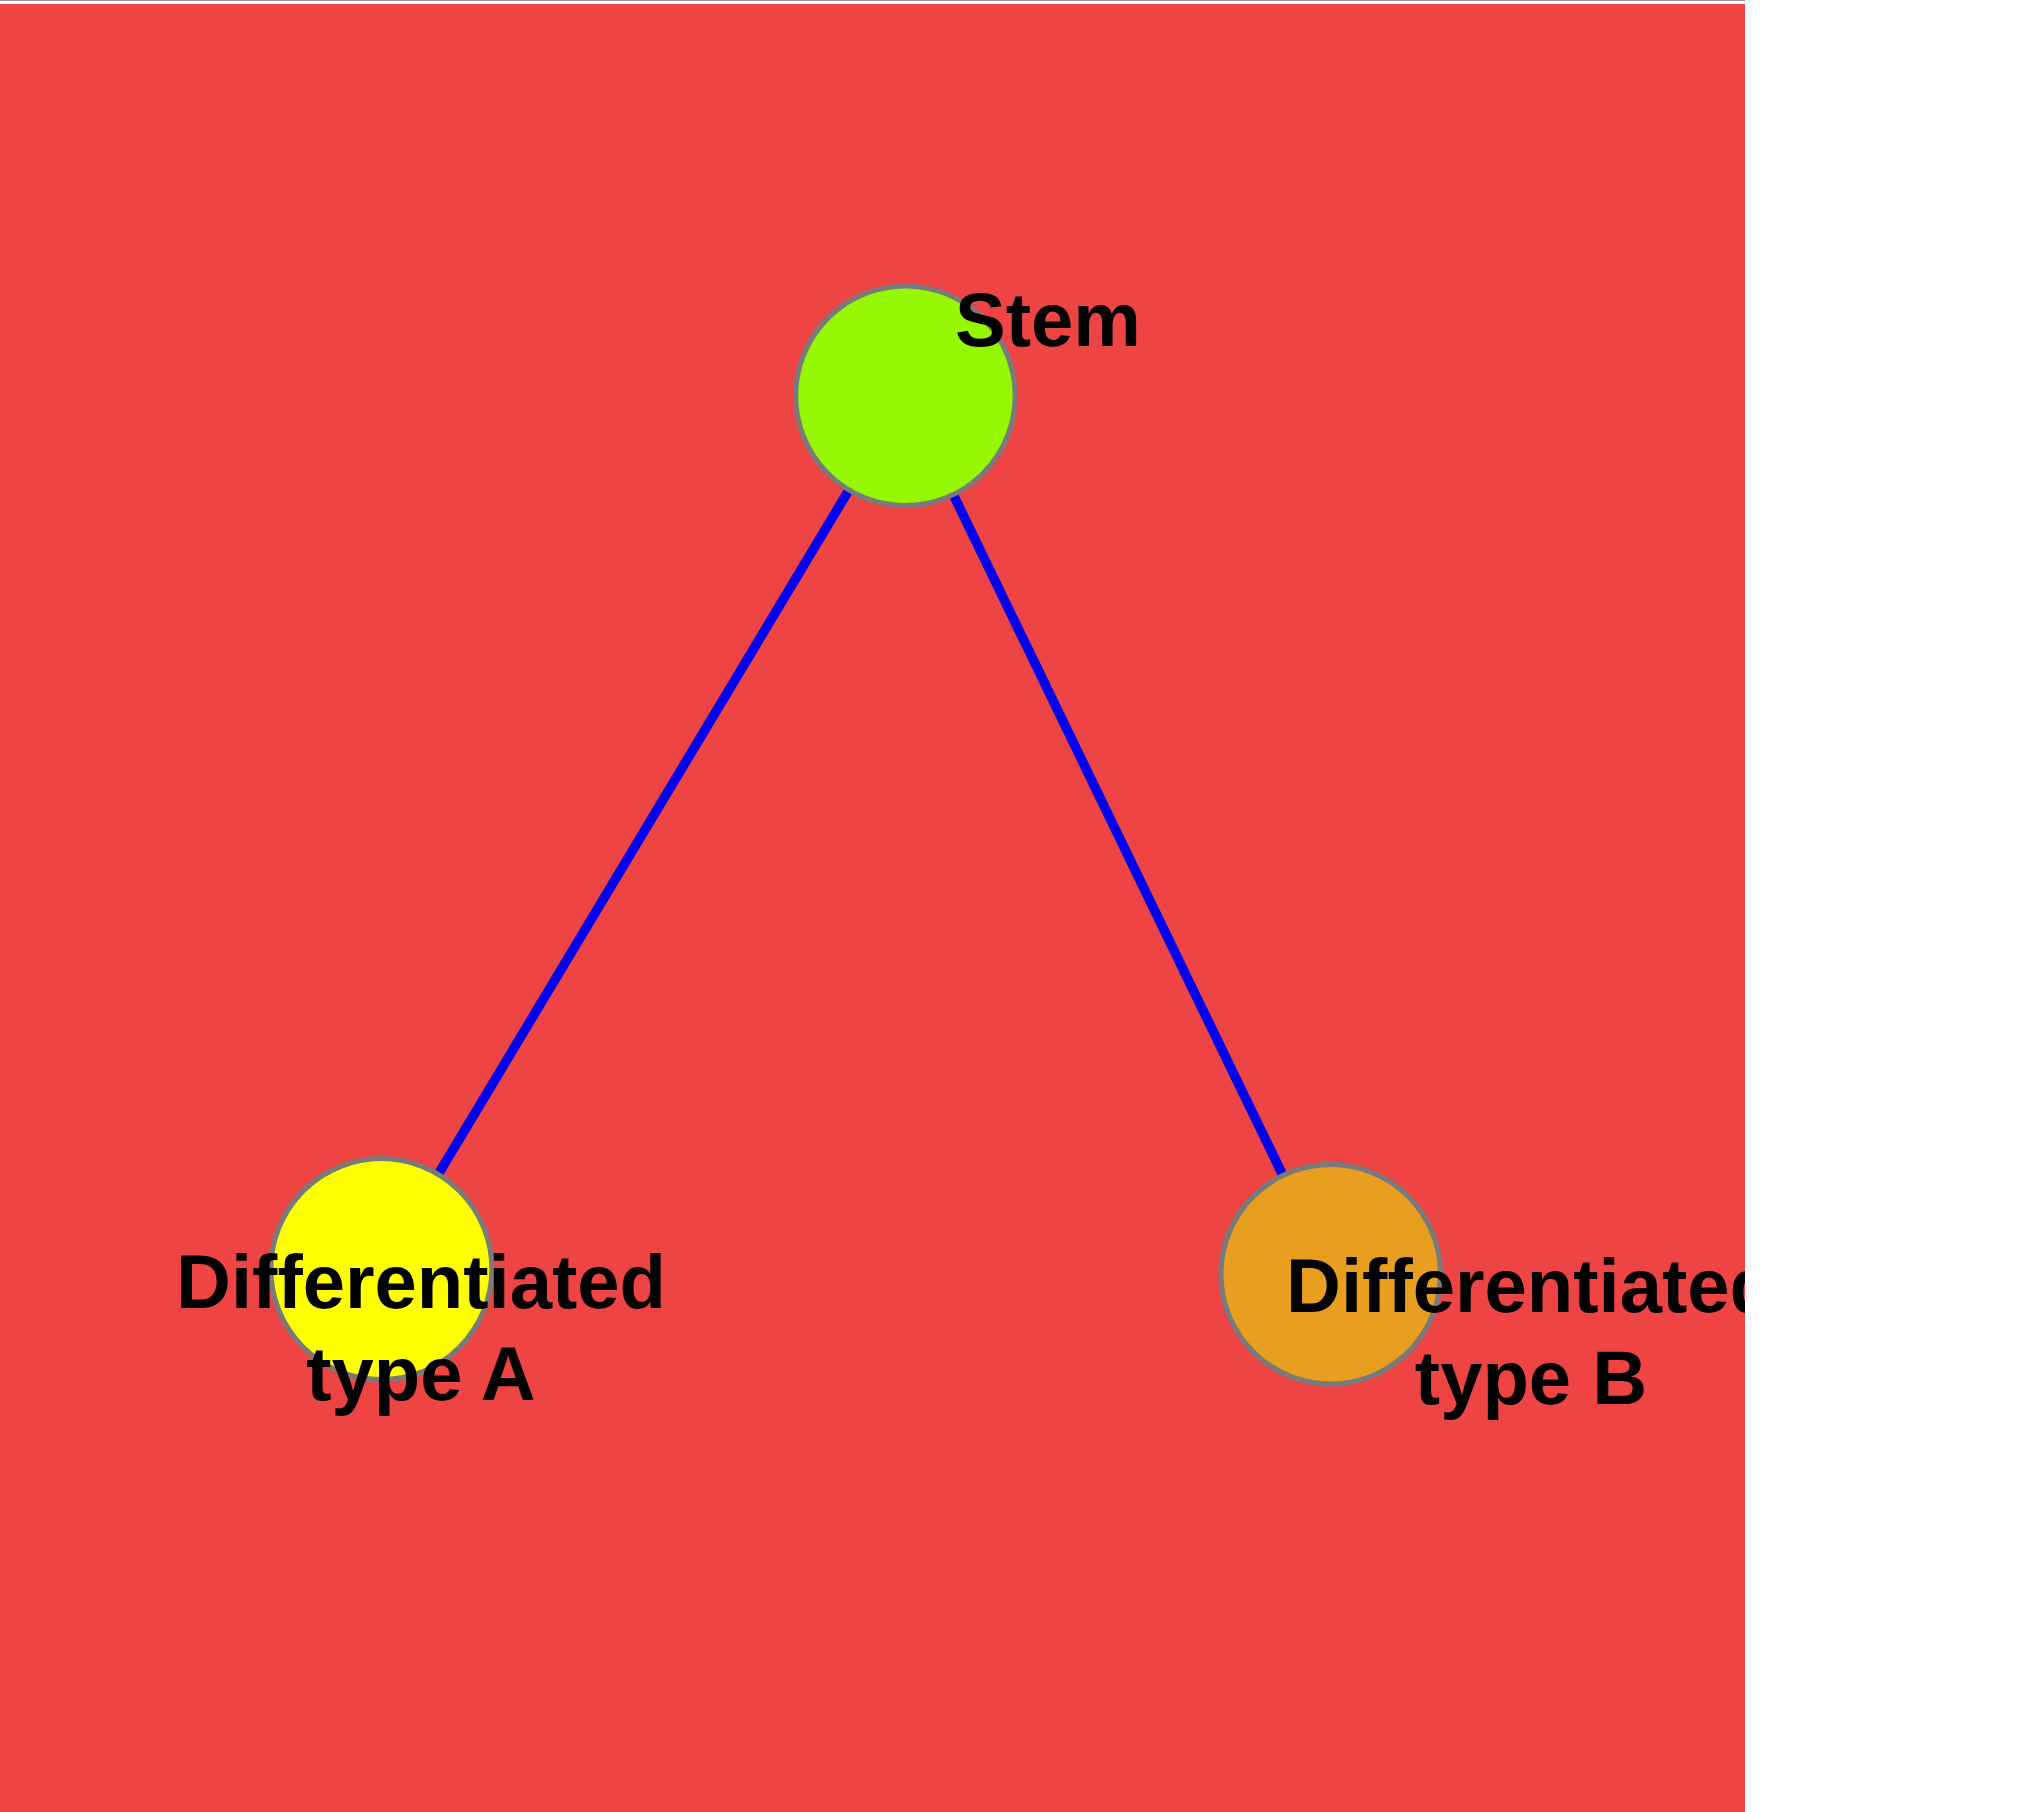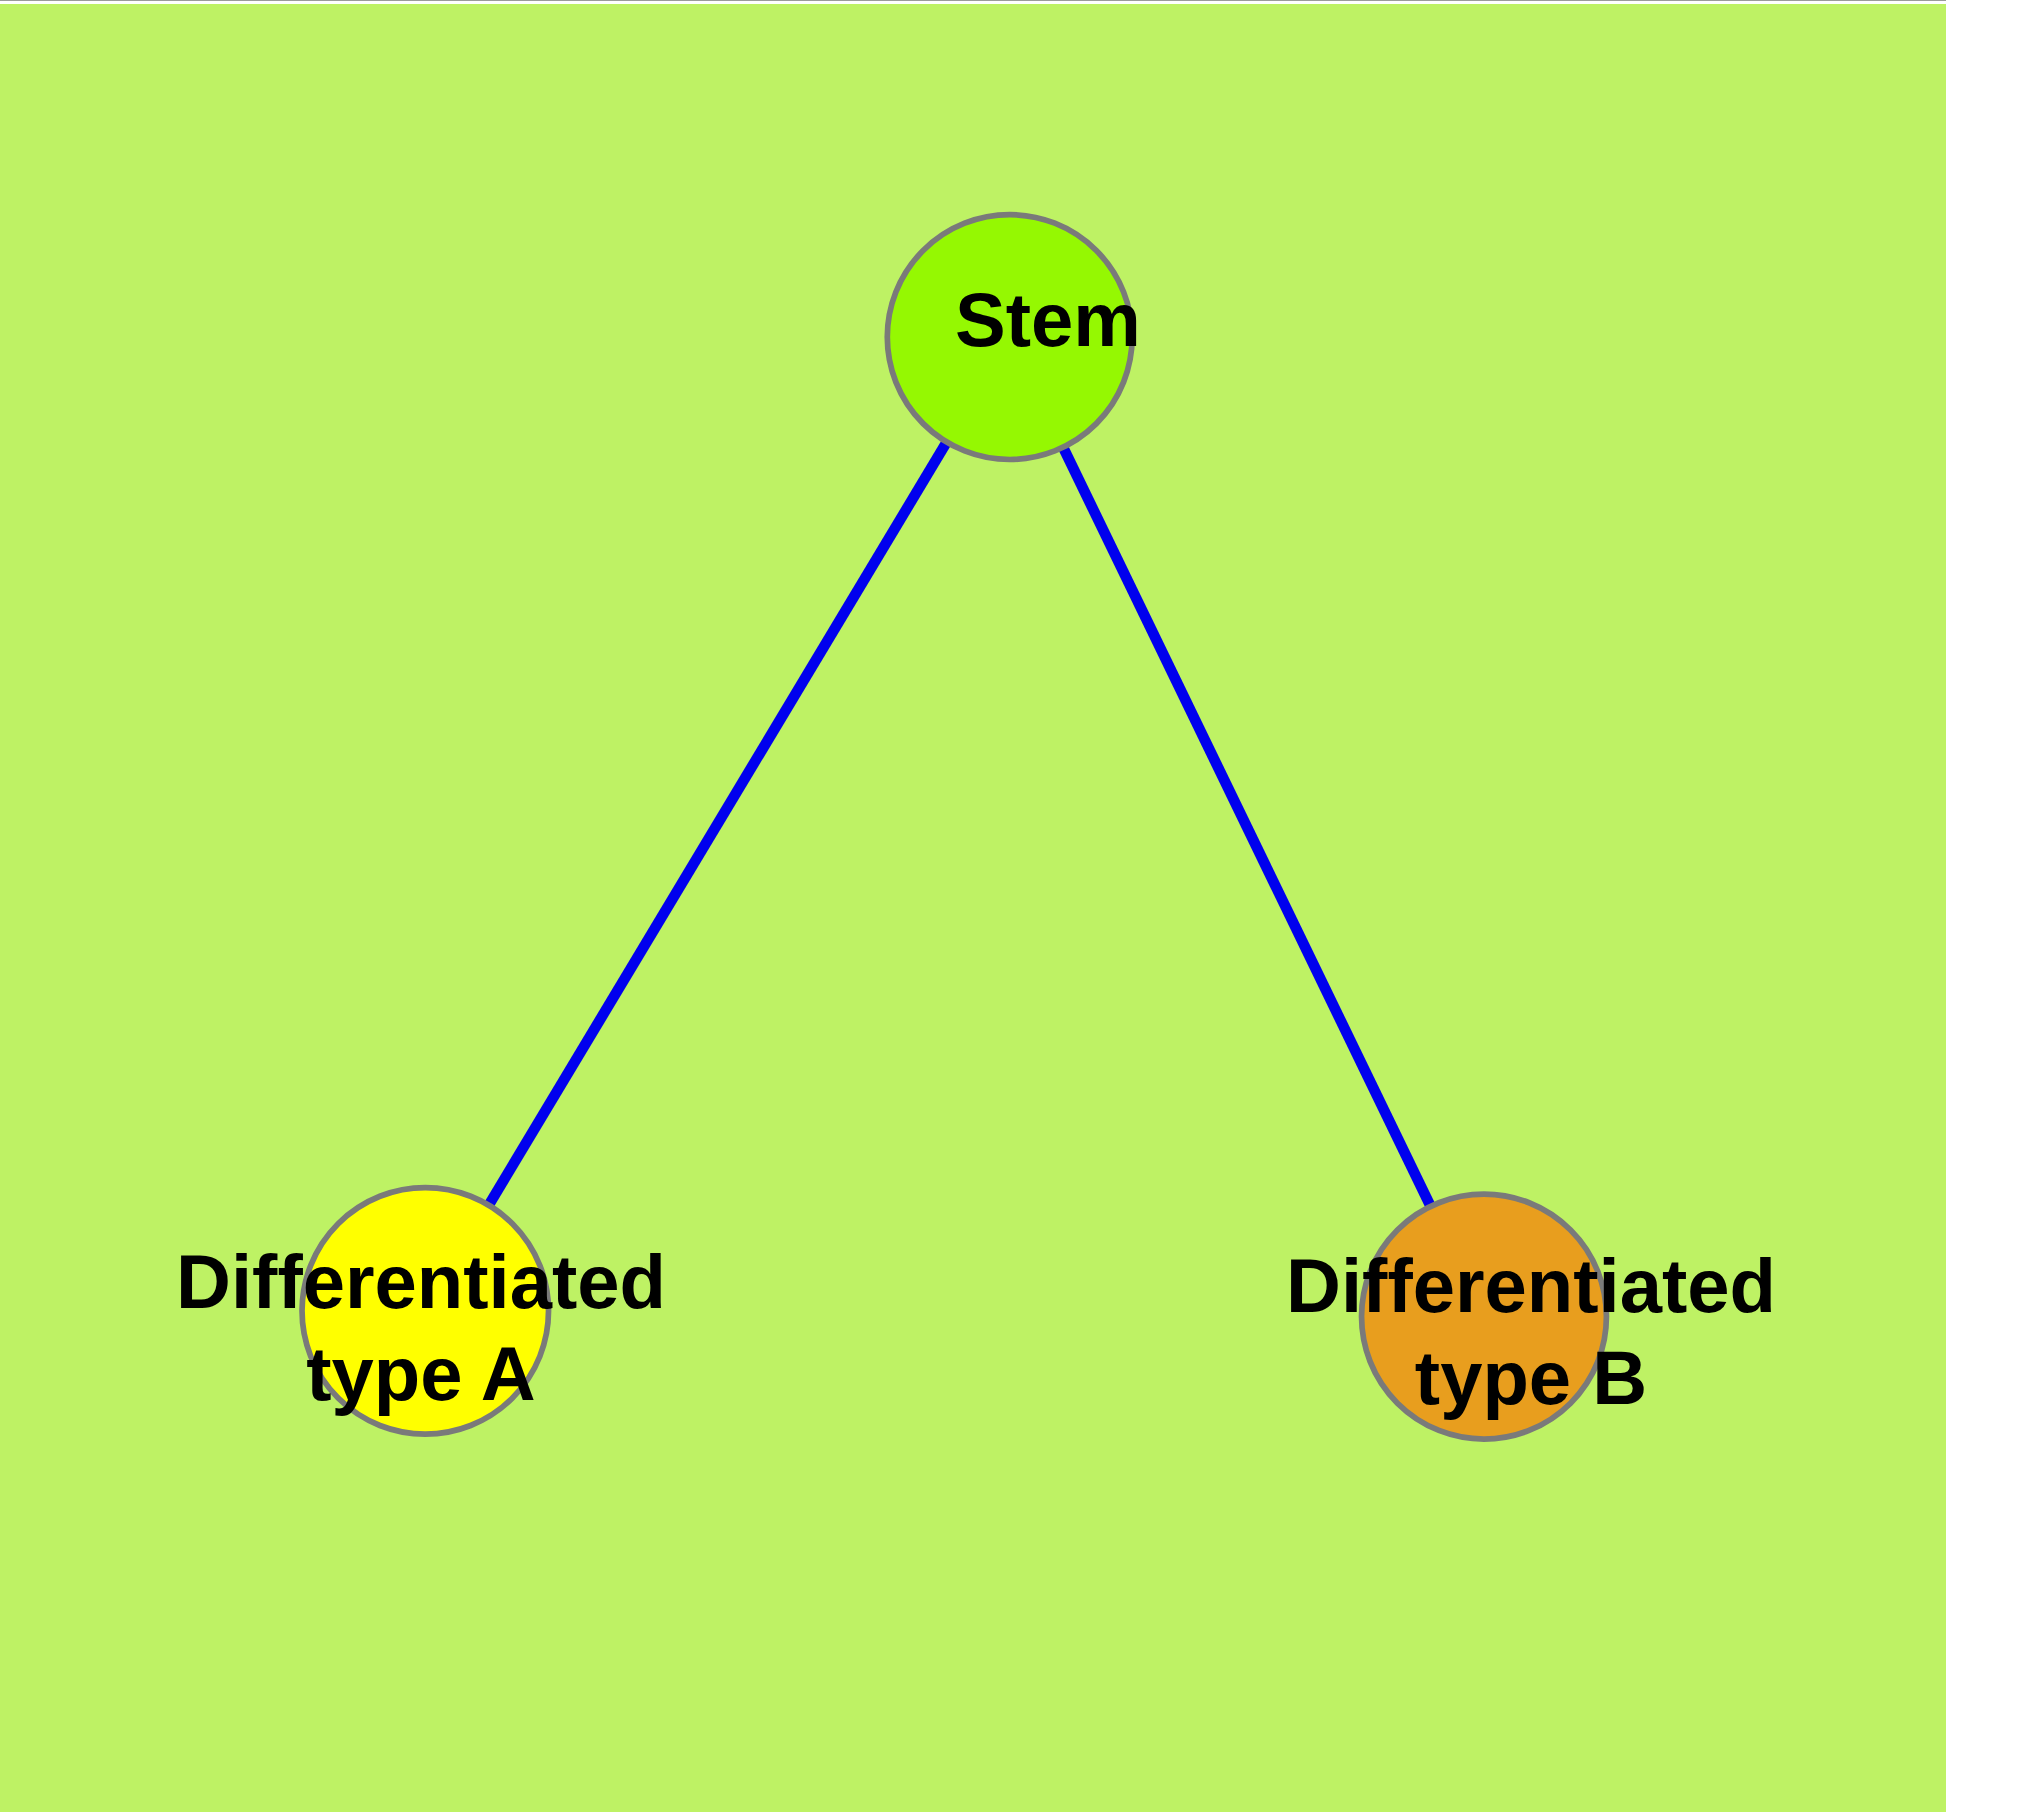--- a/index.html
+++ b/index.html
@@ -41,21 +41,21 @@
     letter-spacing: 0;
     text-align: center;
     white-space: pre-line;
     color: #000000;
     pointer-events: none;
   }
 </style>
 </head>
 <body>
 
-<div class="canvas" style="width: 1946px; height: 1812px; background: #bef264;">
+<div class="canvas" style="width: 1745px; height: 1812px; background: #ef4444;">
   <div class="top-strip" style="background: rgb(255, 255, 255); border-top-color: rgb(155, 155, 155);"></div>
 
   <svg class="graph-svg" id="graph-svg" xmlns="http://www.w3.org/2000/svg" viewBox="0 0 2384 2138">
       <line x1="1237" y1="372" x2="521" y2="1565" stroke="#0000EE" stroke-width="13"></line>
       <line x1="1237" y1="372" x2="1818" y2="1572" stroke="#0000EE" stroke-width="13"></line>
       <circle cx="1237" cy="372" r="150" fill="#95F802" stroke="#7A7A7A" stroke-width="7"></circle>
       <circle cx="521" cy="1565" r="151" fill="#FFFF00" stroke="#7A7A7A" stroke-width="7"></circle>
       <circle cx="1818" cy="1572" r="150" fill="#E89E1E" stroke="#7A7A7A" stroke-width="7"></circle>
     </svg>
 

